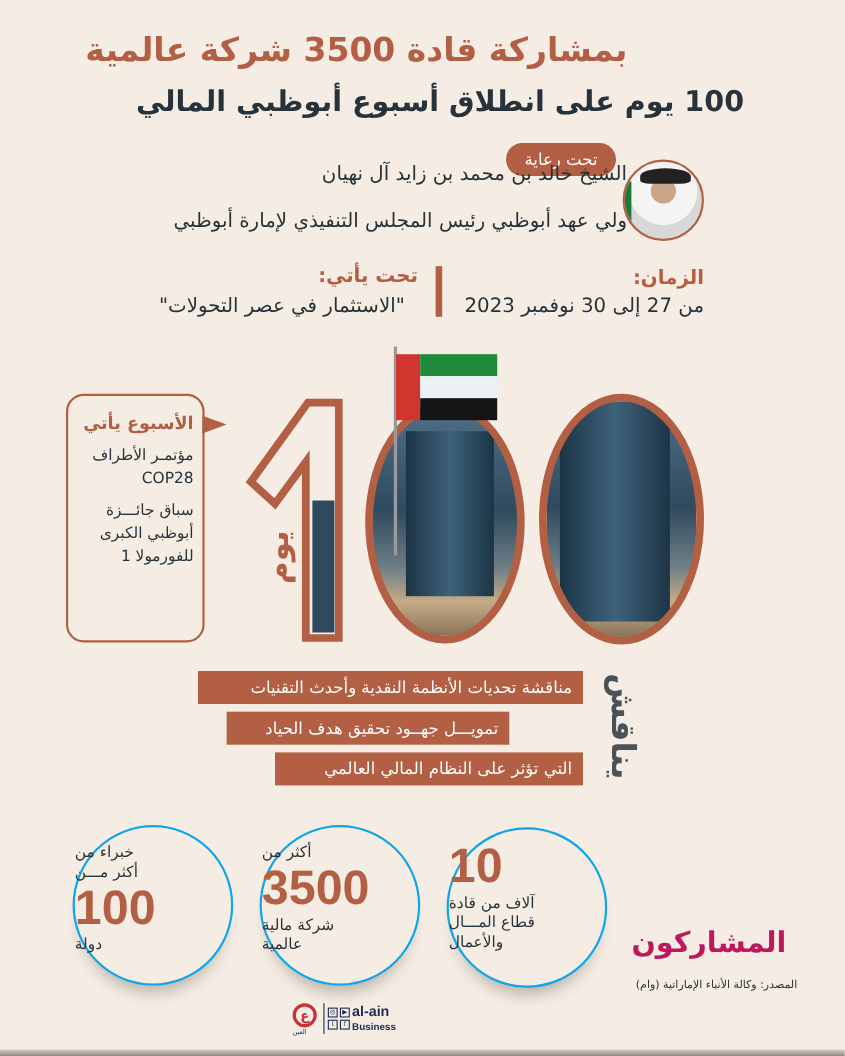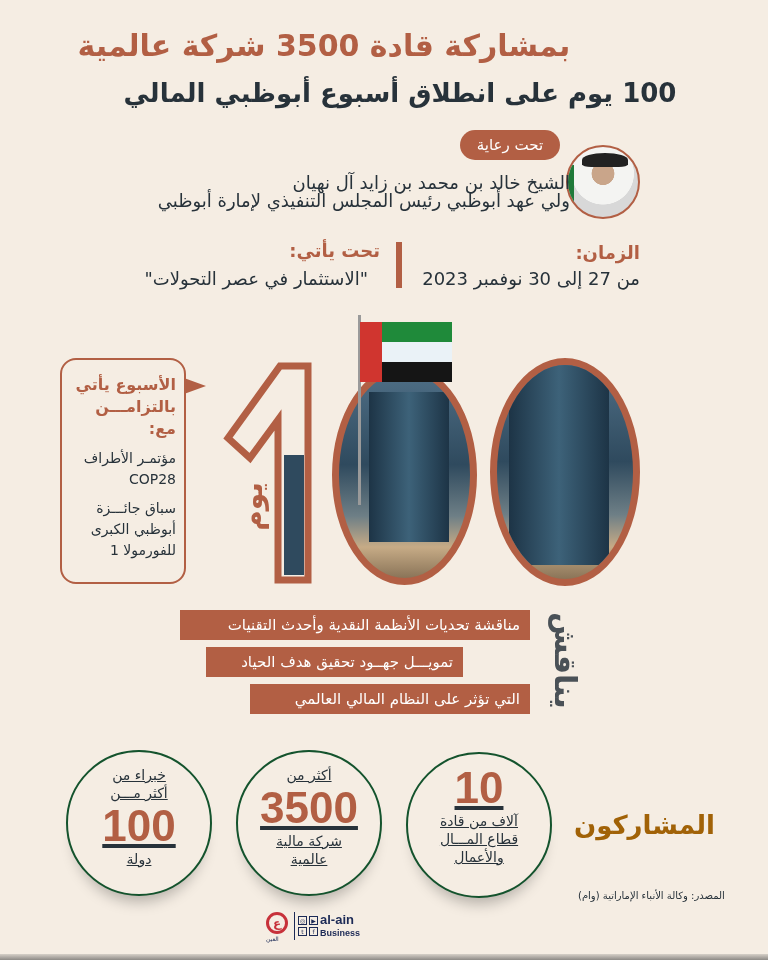--- a/index.html
+++ b/index.html
@@ -27,21 +27,21 @@
   }
   .avatar {
     top: 145px; left: 566px; width: 74px; height: 74px;
     border-radius: 50%; border: 2px solid #b25f44;
     background: radial-gradient(circle at 50% 38%, #c9a58a 0 20%, #f4f4f2 21% 55%, #d8d8d8 56%);
     overflow: hidden;
   }
   .avatar .ghutra { position:absolute; top:6px; left:14px; width:46px; height:14px; background:#222; border-radius: 50% 50% 20% 20%; }
   .avatar .flag-bit { position:absolute; top:18px; left:0; width:6px; height:40px; background:#1f7a3a; }
   .patron-name {
-    top: 172px; right: 198px; font-size: 18px; color: #27323a;
+    top: 148px; right: 198px; font-size: 18px; color: #27323a;
   }
   .patron-role {
     top: 190px; right: 198px; font-size: 18px; color: #27323a;
   }
   .date-label { top: 242px; right: 128px; font-size: 18px; font-weight: bold; color: #b25f44; }
   .date-value { top: 268px; right: 128px; font-size: 18px; color: #27323a; }
   .divider { top: 242px; left: 396px; width: 6px; height: 46px; background: #b25f44; }
   .slogan-label { top: 240px; right: 388px; font-size: 18px; font-weight: bold; color: #b25f44; }
   .slogan-value { top: 268px; right: 400px; font-size: 18px; color: #27323a; }
 
@@ -91,32 +91,31 @@
   .goal {
     position:absolute; background: #b25f44; color:#fff; font-size: 15px;
     height: 30px; line-height: 30px; padding: 0 10px; text-align: right;
   }
   .goal1 { top: 610px; left: 180px; width: 350px; padding-left: 12px; }
   .goal2 { top: 647px; left: 206px; width: 257px; }
   .goal3 { top: 684px; left: 250px; width: 280px; }
 
   
   .circle {
-    position:absolute; border: 2px solid #14532d; border-radius: 50%;
-    background: #f5ede3; text-align: center; color:#27323a;
+    position:absolute; border: 2px solid #0ea5e9; border-radius: 50%;
+    background: #f5ede3; text-align: left; color:#27323a;
     box-shadow: 0 14px 14px -8px rgba(0,0,0,0.25);
-    text-decoration: underline;
   }
   .c1 { left: 66px; top: 750px; width: 146px; height: 146px; }
   .c2 { left: 236px; top: 750px; width: 146px; height: 146px; }
   .c3 { left: 406px; top: 752px; width: 146px; height: 146px; }
   .small-t { font-size: 14px; line-height: 18px; }
   .big-n { font-size: 44px; font-weight: bold; color:#b25f44; line-height: 48px; font-family: "Liberation Sans", sans-serif; }
   .participants-label {
-    top: 810px; left: 574px; font-size: 26px; font-weight: bold; color:#a16207;text-align:right;
+    top: 842px; left: 574px; font-size: 26px; font-weight: bold; color:#be185d;text-align:right;
   }
   .source { top: 890px; left: 578px; font-size: 10px; color: #27323a; }
 
   
   .logo { top: 910px; left: 262px; width: 100px; height: 34px; direction:ltr; }
   .logo-ain {
     position:absolute; left: 4px; top: 2px; width: 22px; height: 22px; border-radius: 50%;
     border: 3px solid #c7313a; color:#c7313a; font-size: 12px; line-height: 16px; text-align:center; font-weight:bold;
   }
   .logo-ar { position:absolute; left:4px; top:25px; font-size: 6px; color:#1c2a56; }
@@ -164,21 +163,20 @@
     <div class="red"></div>
       <div class="g"></div>
       <div class="w"></div>
       <div class="b"></div>
   </div>
   <div class="yom-vertical">يوم</div>
 </div>
 
 <div class="abs callout">
   <div class="callout-title">الأسبوع يأتي</div>
-  <div class="callout-title">بالتزامـــن مع:</div>
   <div class="callout-item">
     <div>مؤتمـر الأطراف</div>
     <div>COP28</div>
   </div>
   <div class="callout-item">
     <div>سباق جائـــزة</div>
     <div>أبوظبي الكبرى</div>
     <div>للفورمولا 1</div>
   </div>
 </div>

